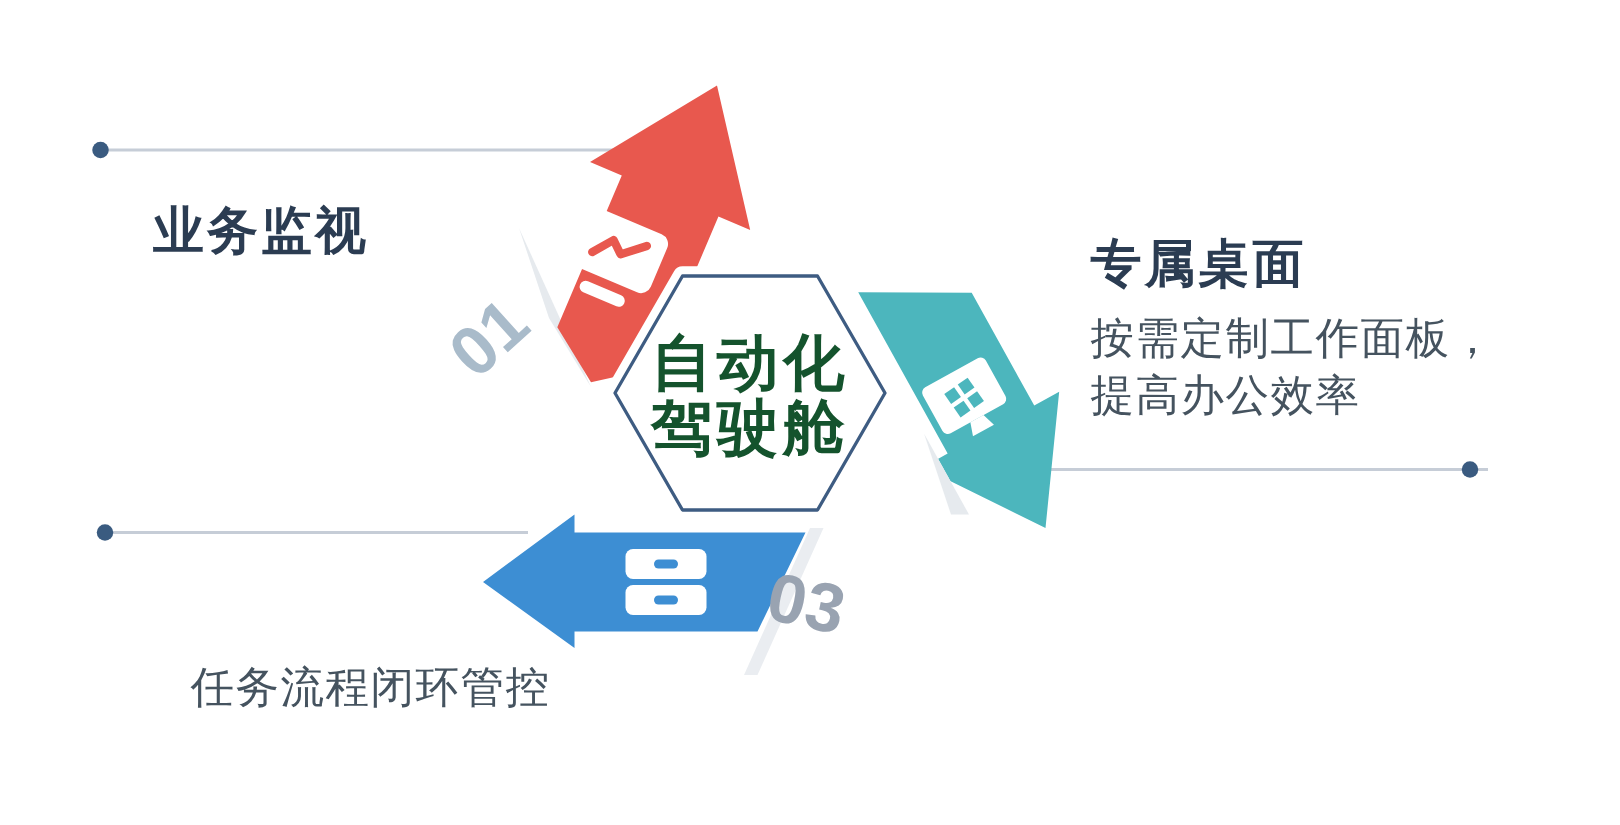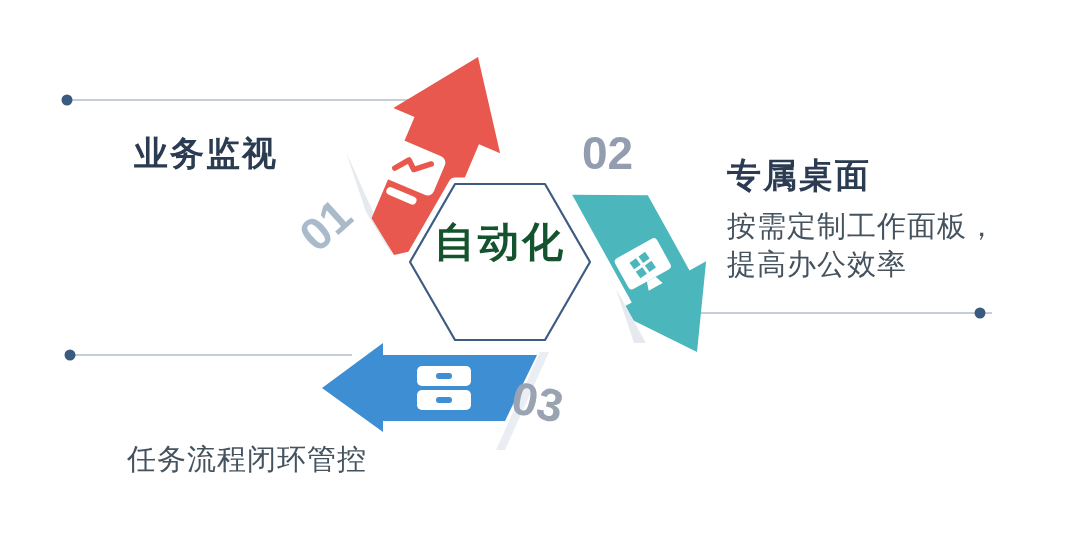--- a/index.html
+++ b/index.html
@@ -8,21 +8,21 @@
     overflow:hidden;font-family:"Liberation Sans",sans-serif;
   }
   .stage svg{position:absolute;left:0;top:0;}
   .txt{position:absolute;white-space:nowrap;}
   .title{font-weight:bold;font-size:34px;color:#2B3C52;letter-spacing:2px;}
   .desc{font-weight:400;font-size:29px;color:#45535F;line-height:1.3;letter-spacing:1px;}
   .num{font-weight:bold;font-size:46px;color:#98A2B3;}
   .num1{left:300px;top:198px;color:#A9BBCA;transform:rotate(-42deg);}
   .num2{left:582px;top:126px;color:#939DAF;}
   .num3{left:512px;top:375px;color:#99A3B1;transform:rotate(12deg);}
-  .t1-title{left:102px;top:131px;margin-left:32px;}
+  .t1-title{left:102px;top:131px;}
   .t1-desc{left:102px;top:185px;}
   .t2-title{left:727px;top:153px;}
   .t2-desc{left:727px;top:208px;}
   .t3-title{left:102px;top:386px;}
   .t3-desc{left:102px;top:441px;margin-left:25px;}
   .hex-label{
     position:absolute;left:405px;top:221px;width:190px;text-align:center;
     font-weight:bold;font-size:41px;line-height:1.05;color:#14532d;letter-spacing:3px;
   }
 </style>
@@ -85,32 +85,32 @@
       <rect x="-8" y="8" width="16" height="6" rx="3" fill="#3D8ED3"></rect>
     </g>
 
     <g>
       <polygon points="410,262 455,184 545,184 590,262 545,340 455,340" fill="#ffffff" stroke="#ffffff" stroke-width="13" stroke-linejoin="round"></polygon>
       <polygon points="410,262 455,184 545,184 590,262 545,340 455,340" fill="#ffffff" stroke="#3E5C82" stroke-width="2.2" stroke-linejoin="round"></polygon>
     </g>
   </svg>
 
   <div class="txt num num1">01</div>
-  <div class="txt num num2">02</div>
   <div class="txt num num3">03</div>
 
   <div class="txt title t1-title">业务监视</div>
 
   <div class="txt desc t2-desc">
     <span>按需定制工作面板，</span><br>
     <span>提高办公效率</span>
   </div>
   <div class="txt title t2-title">专属桌面</div>
 
   <div class="txt desc t3-desc">
     <span>任务流程闭环管控</span>
   </div>
 
   <div class="hex-label">
     <div>自动化</div>
+    <div>驾驶舱</div>
   </div>
 
 </div>
 
 </body></html>

